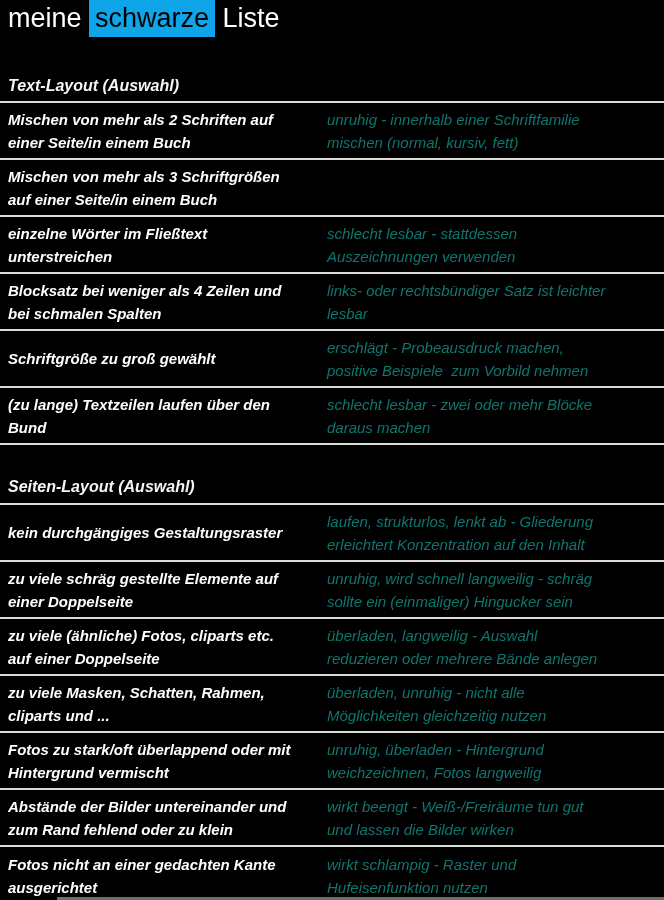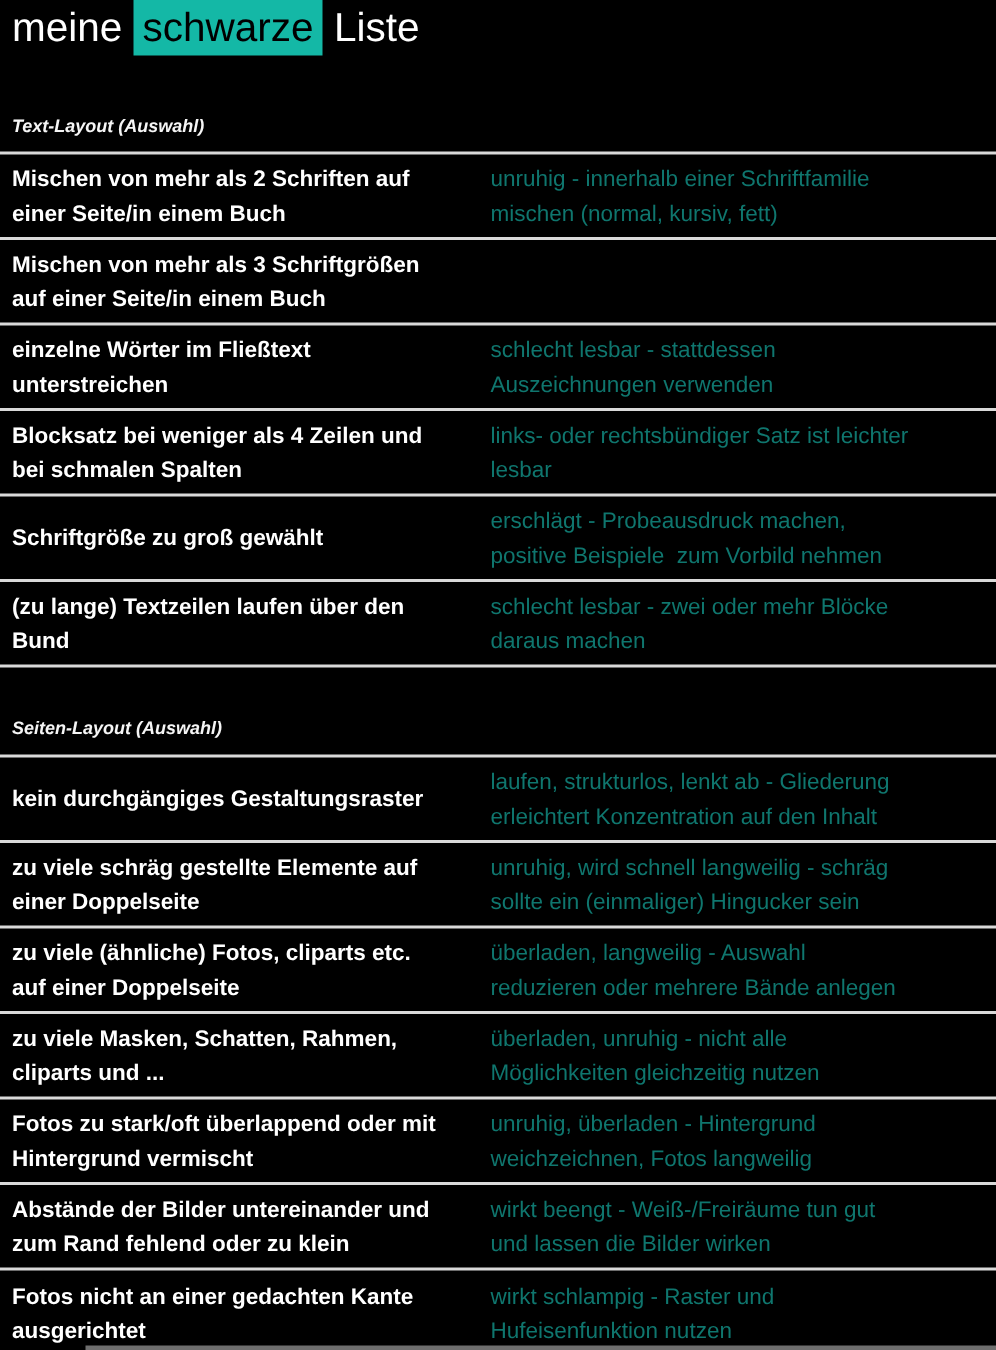--- a/index.html
+++ b/index.html
@@ -21,28 +21,28 @@
   .title {
     position: absolute;
     top: 2px;
     left: 8px;
     font-size: 27px;
     line-height: 32px;
     color: #ffffff;
     white-space: pre;
   }
   .title .hl {
-    background: #14b8a6;
+    background: #0ea5e9;
     color: #000000;
     padding: 3px 6px 4px 6px;
   }
   .section-heading {
     position: absolute;
     left: 8px;
-    font-size: 12px;
+    font-size: 16px;
     font-weight: 700;
     font-style: italic;
     color: #f5f5f5;
     white-space: pre;
   }
   .heading-1 { top: 77px; }
   .heading-2 { top: 478px; }
   .divider {
     position: absolute;
     left: 0;
@@ -70,20 +70,21 @@
     height: 57px;
   }
   .cell {
     display: flex;
     flex-direction: column;
     justify-content: center;
     font-size: 15px;
     line-height: 23px;
     white-space: pre;
     overflow: visible;
+    font-style: italic;
   }
   .cell-issue {
     width: 327px;
     box-sizing: border-box;
     padding-left: 8px;
     font-weight: 700;
     color: #ffffff;
   }
   .cell-remedy {
     width: 329px;

